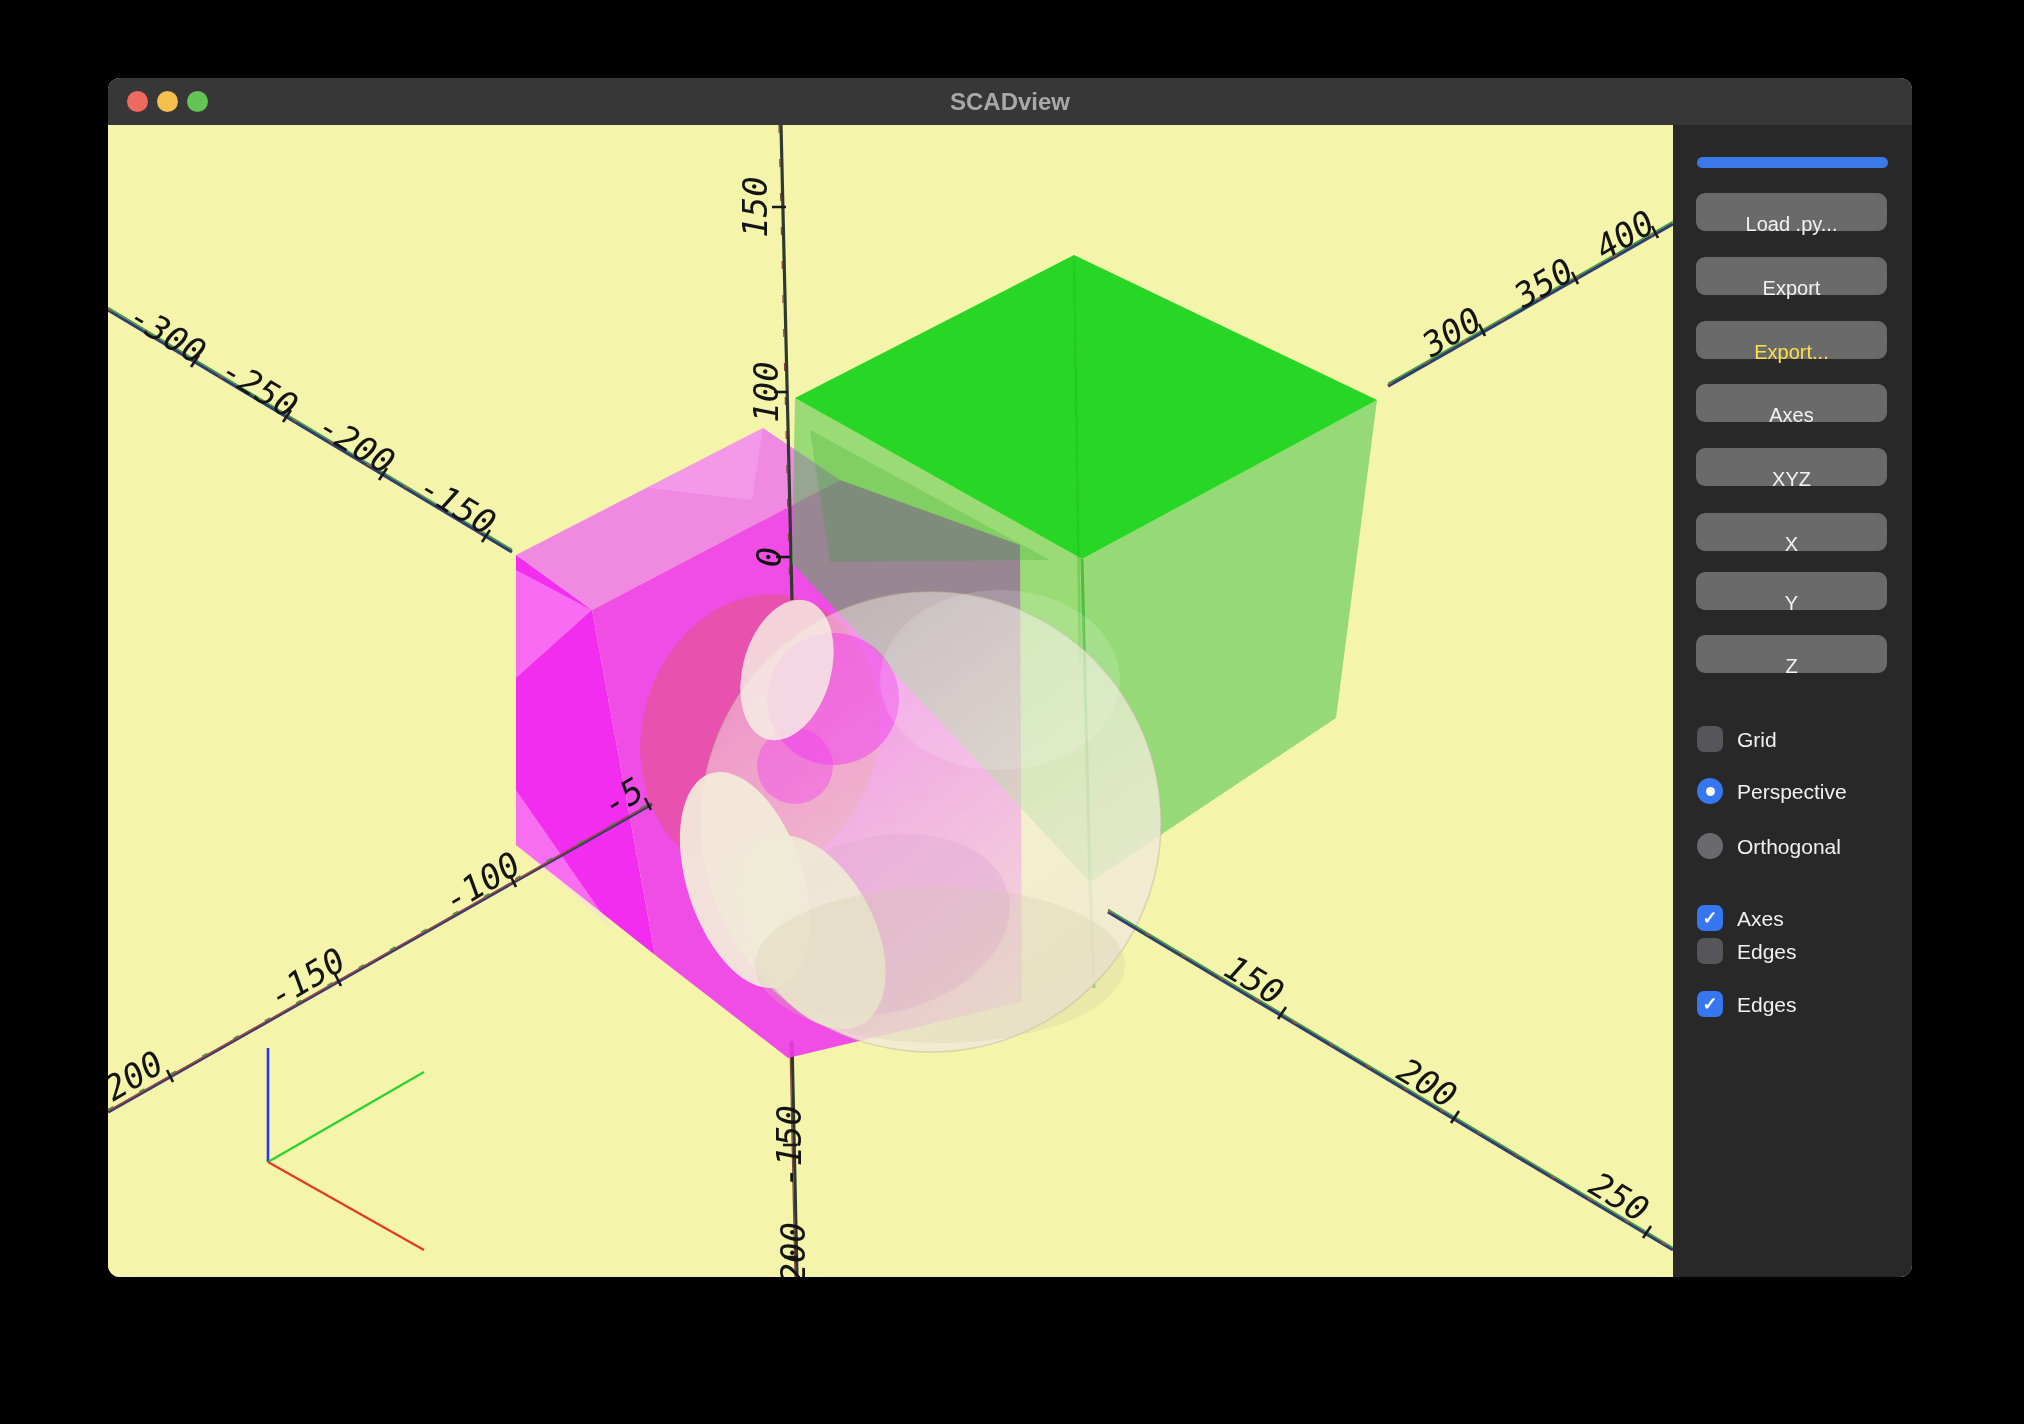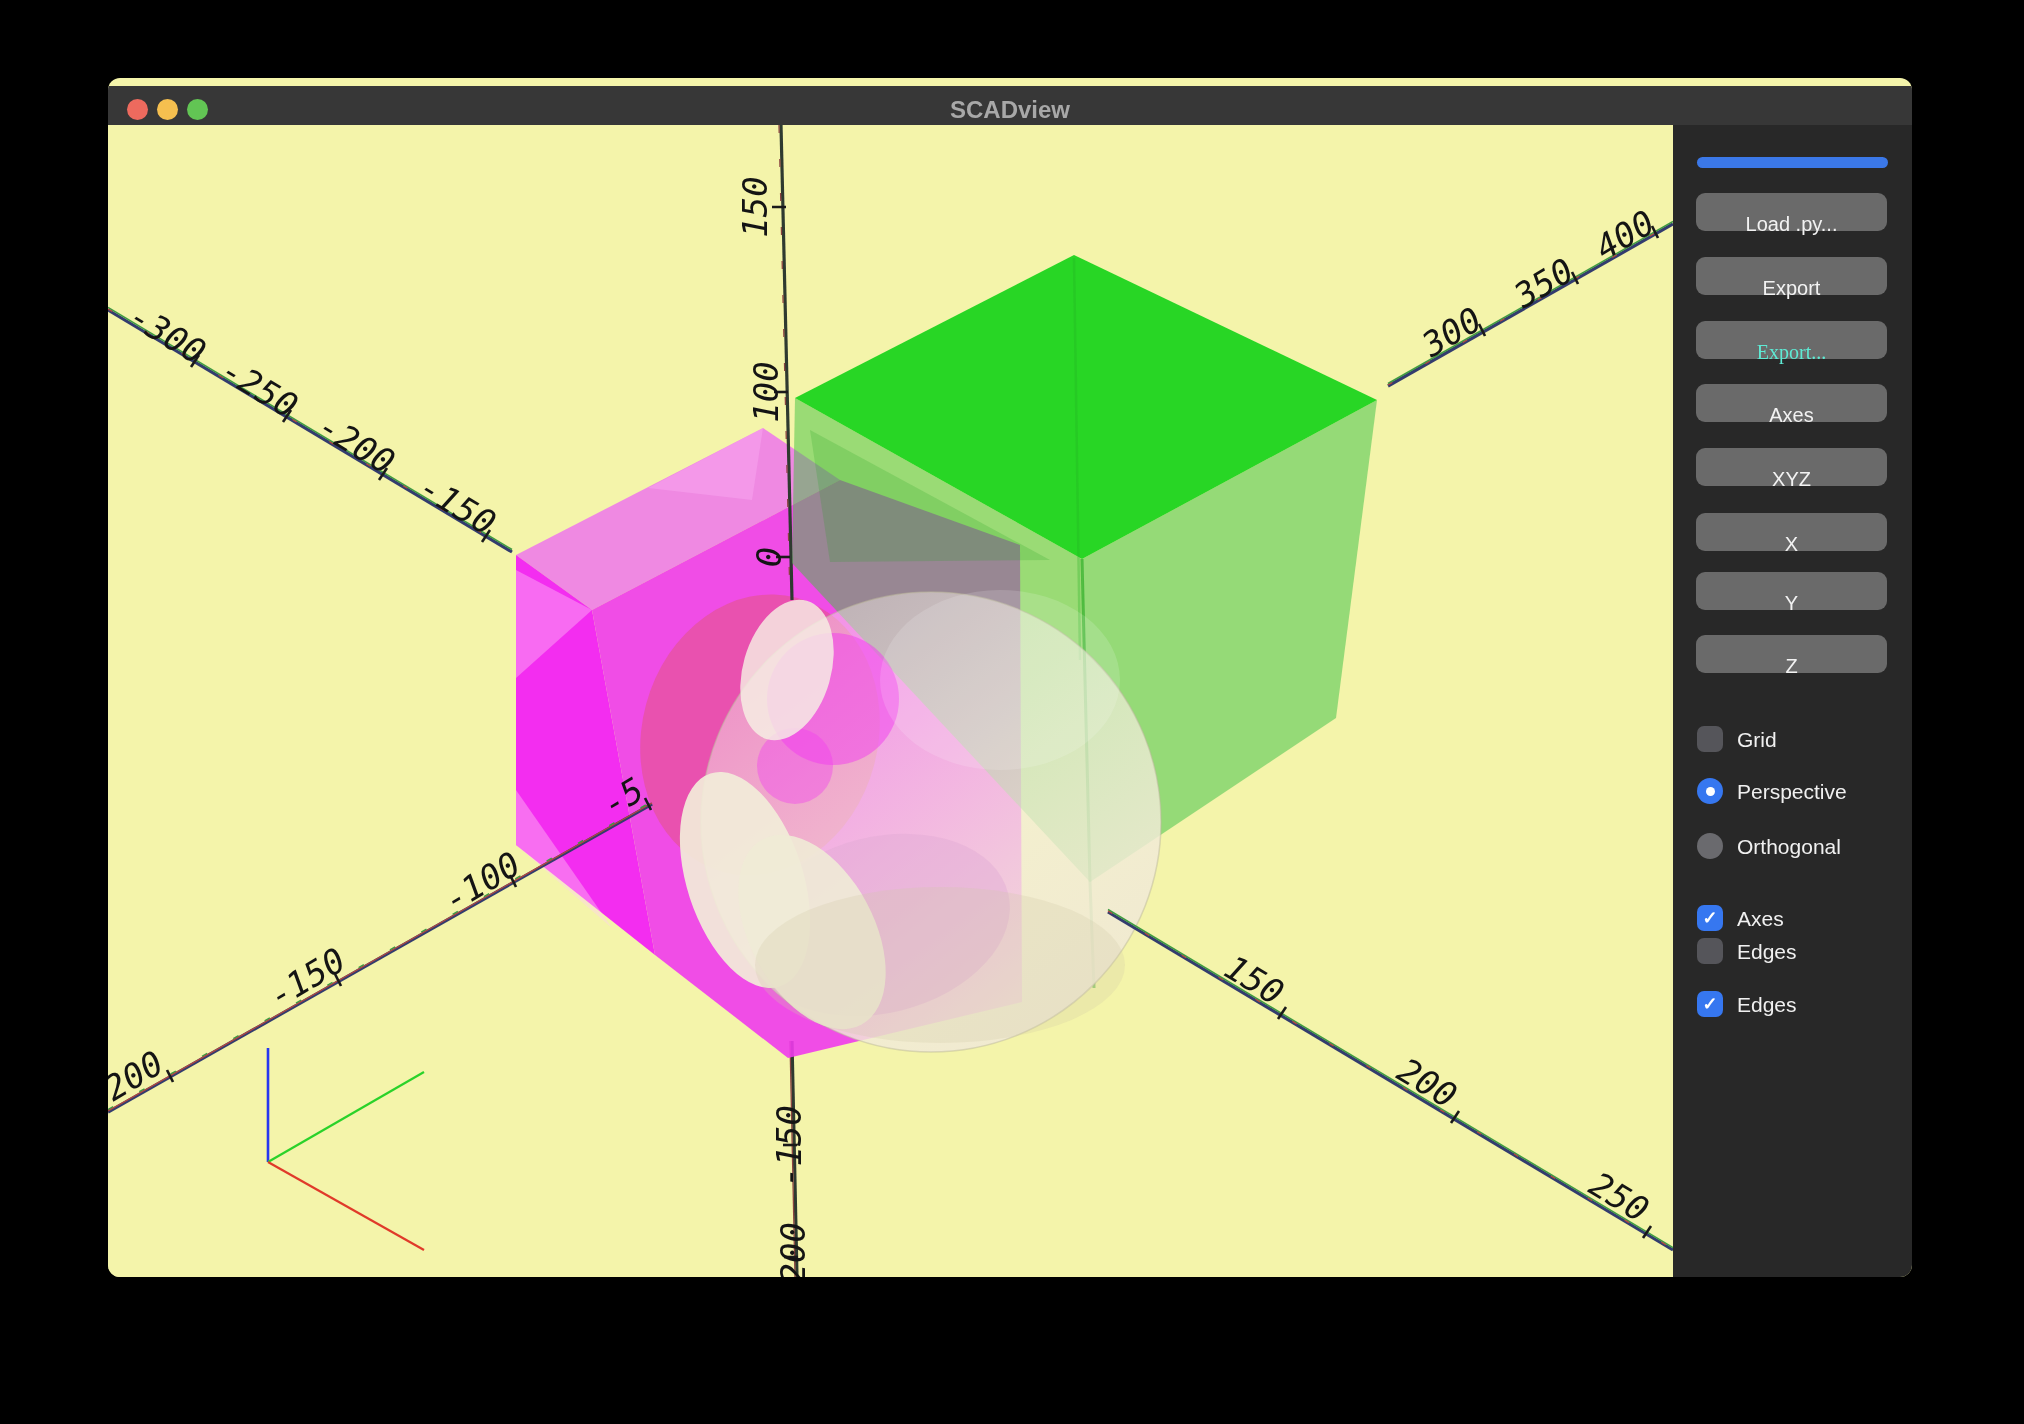--- a/index.html
+++ b/index.html
@@ -1,35 +1,35 @@
 <!DOCTYPE html>
 <html><head>
 <meta charset="utf-8">
 <style>
   html,body{margin:0;padding:0;background:#000;width:2024px;height:1424px;
     font-family:"Liberation Sans",sans-serif;-webkit-font-smoothing:antialiased;}
   .stage{position:absolute;left:0;top:0;width:2024px;height:1424px;background:#000;overflow:hidden;}
   .window{position:absolute;left:108px;top:78px;width:1804px;height:1199px;border-radius:12px;
     overflow:hidden;background:#F4F4AA;box-shadow:0 20px 60px rgba(0,0,0,.7);}
   .titlebar{position:absolute;left:0;top:0;width:100%;height:47px;background:#373737;
-    border-bottom:1px solid #232323;margin-top:8px;}
+    border-bottom:1px solid #232323;}
   .titlebar .title{position:absolute;left:0;right:0;top:0;height:47px;line-height:47px;
     text-align:center;color:#A8A8A8;font-size:24px;font-weight:bold;}
   .tl{position:absolute;top:13px;width:21px;height:21px;border-radius:50%;}
   .tl.c{left:19px}.tl.m{left:49px}.tl.z{left:79px}
   .viewport{position:absolute;left:0;top:47px;width:1565px;height:1152px;background:#F4F4AA;}
   .viewport svg{display:block;width:100%;height:100%;}
   svg text{font-family:"DejaVu Sans Mono",monospace;font-style:italic;font-size:34px;
     fill:#141414;text-anchor:middle;dominant-baseline:middle;}
   .sidebar{position:absolute;left:1565px;top:47px;width:239px;height:1152px;background:#282828;}
   .progress{position:absolute;left:24px;top:32px;width:191px;height:11px;border-radius:6px;}
   .btn{position:absolute;left:23px;width:191px;height:38px;border-radius:9px;background:#6A6A6A;
     color:#F2F2F2;font-size:20px;line-height:38px;text-align:center;border:0;
     font-family:"Liberation Sans",sans-serif;padding:12px;display:block;}
-  .btn.disabled{color:#5eead4;font-family:Liberation Serif, serif;}
+  .btn.disabled{color:#fde047;}
   .row{position:absolute;left:0;width:239px;height:26px;margin-top:28px;}
   .row .lbl{position:absolute;left:64px;top:0;height:26px;line-height:27px;color:#F0F0F0;font-size:21px;}
   .tgl{position:absolute;left:24px;top:0;width:26px;height:26px;display:flex;
     align-items:center;justify-content:center;}
   .box{background:#55555A;border-radius:7px;}
   .box.on{background:#3677F0;}
   .box.on::after{content:"\2713";color:#fff;font-size:18px;font-weight:bold;}
   .radio{background:#6A6A6E;border-radius:50%;}
   .radio.on{background:#3677F0;}
   .radio.on::after{content:"";width:9px;height:9px;border-radius:50%;background:#fff;}

